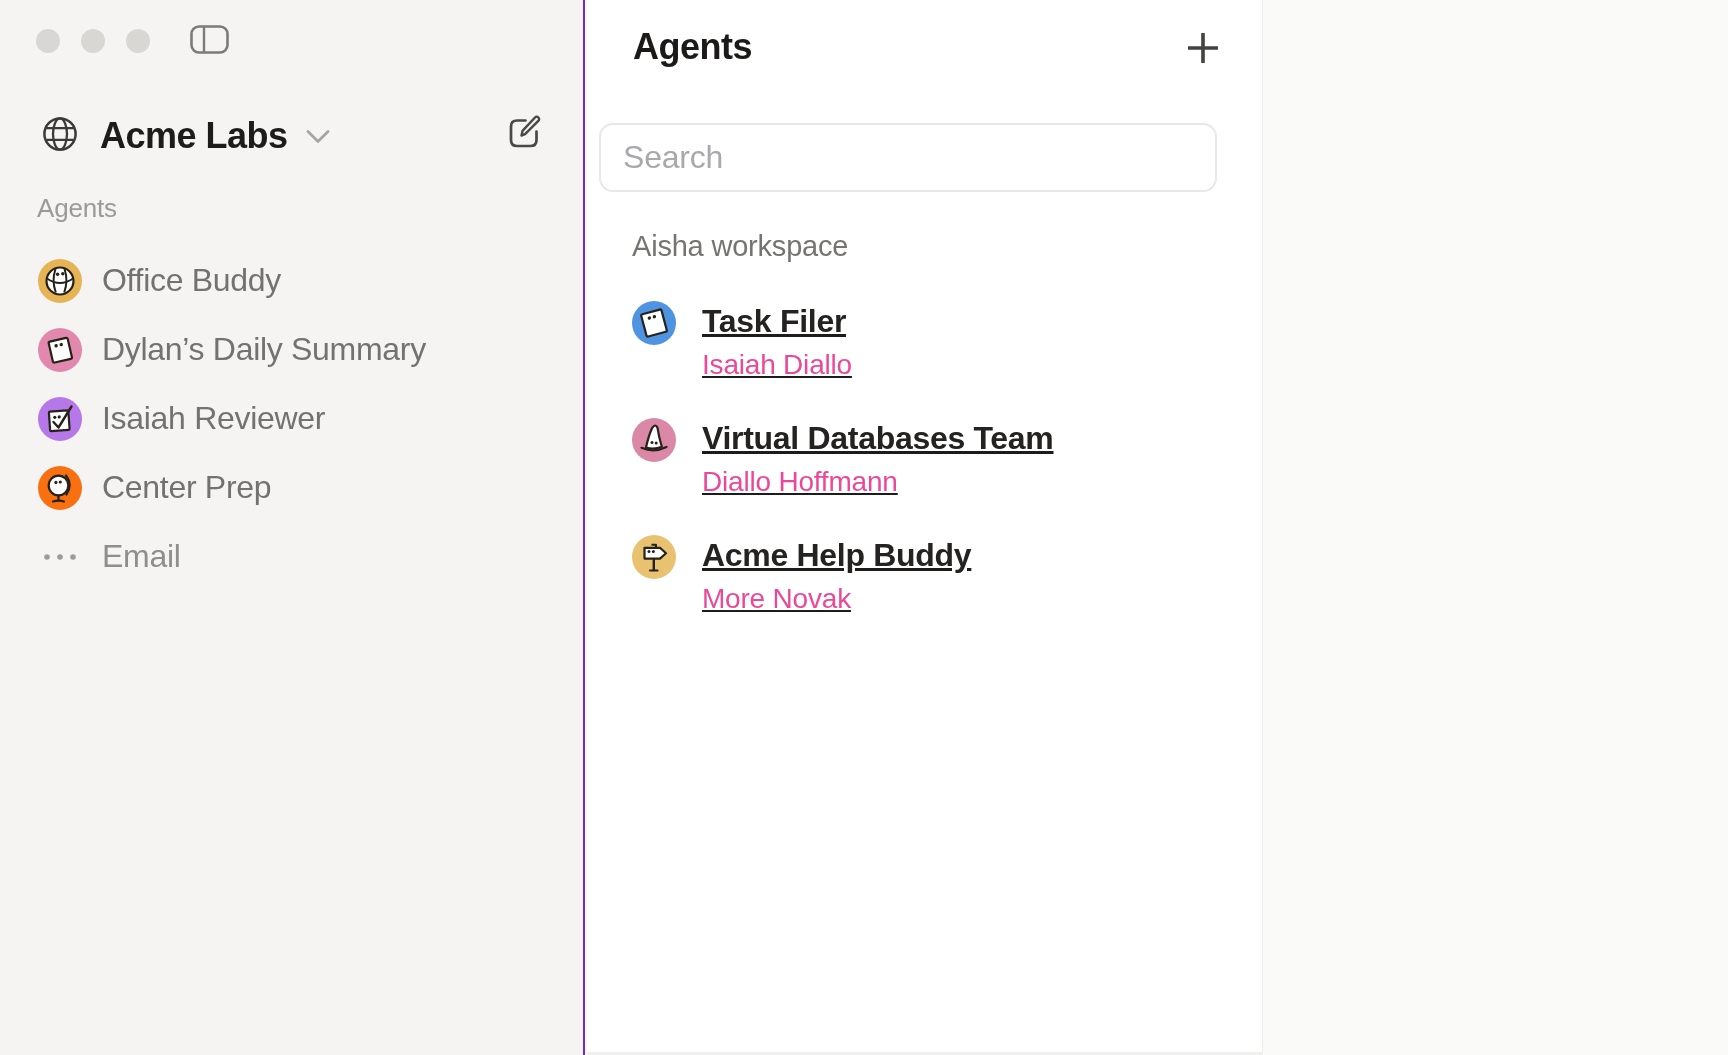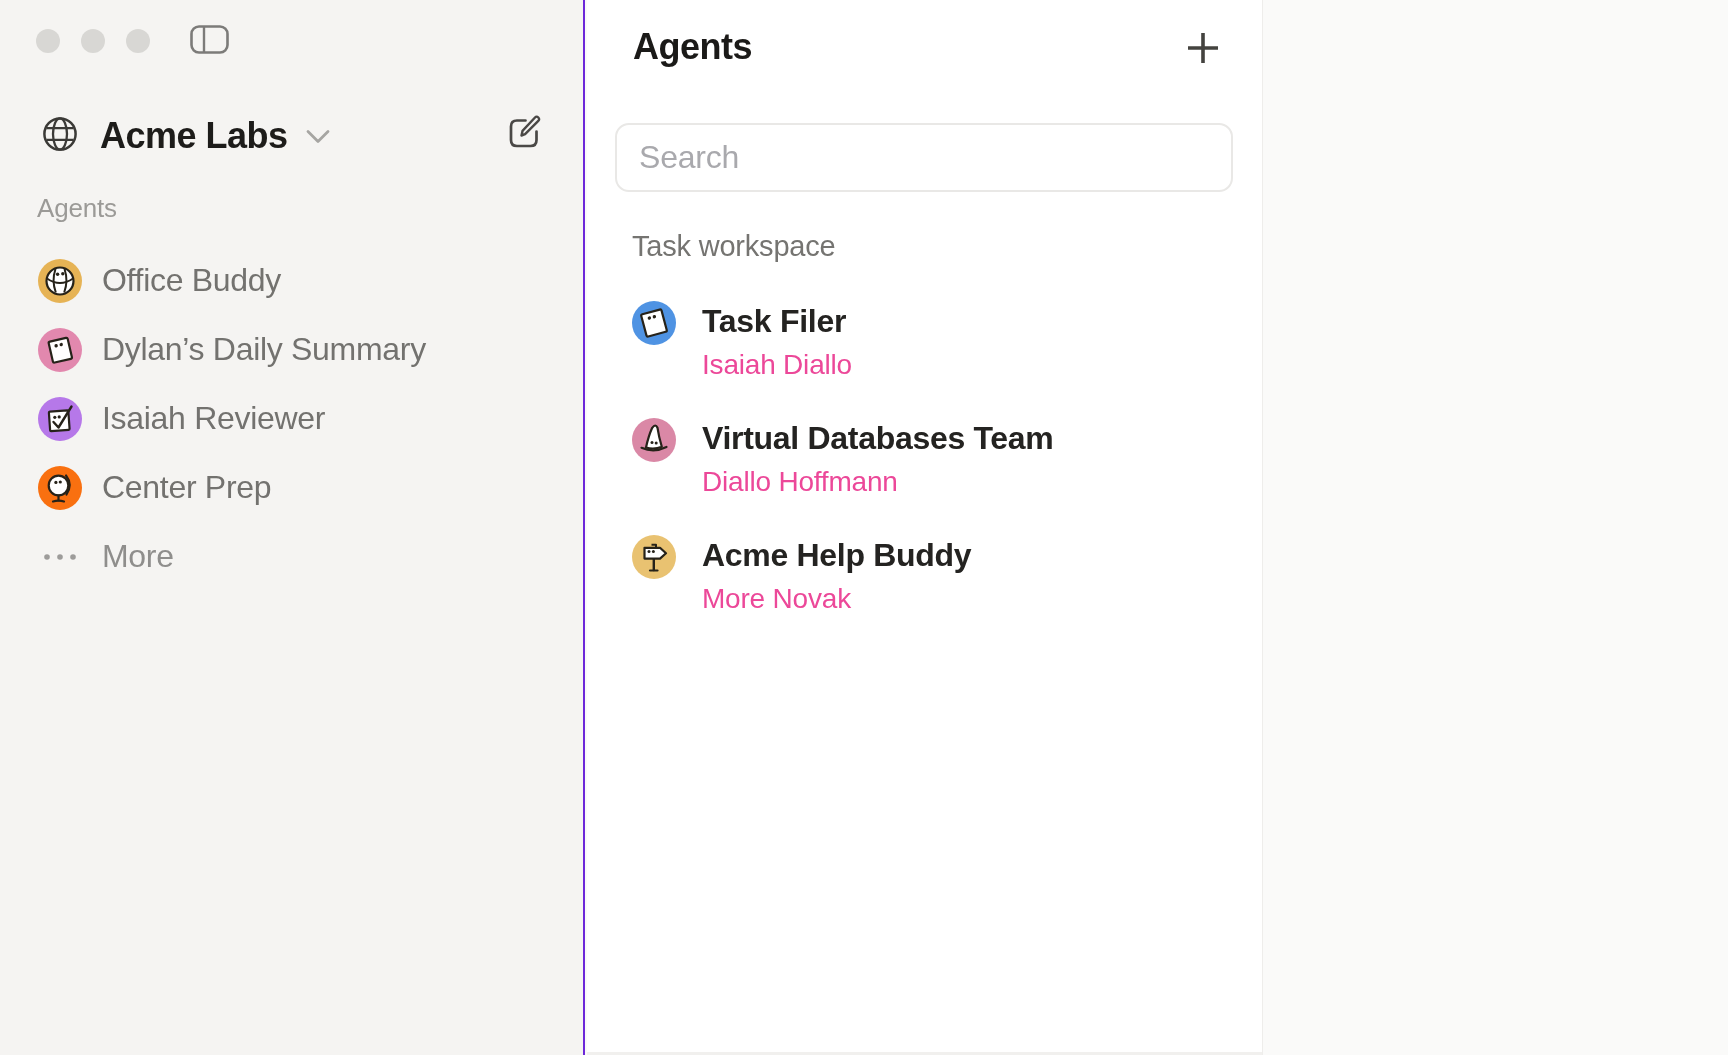--- a/index.html
+++ b/index.html
@@ -43,30 +43,30 @@
     position:absolute; left:587px; top:0; width:676px; height:1055px;
     background:#ffffff;
     border-right:1px solid #eeedeb;
   }
   .panel::after { content:""; position:absolute; left:0; right:0; bottom:0; height:3px; background:#f1f0ee; }
 
   .panel-title { position:absolute; left:46px; top:26px; font-size:36px; font-weight:700; letter-spacing:-0.5px; color:#1b1a18; }
   .add-btn { position:absolute; left:599px; top:31px; width:34px; height:34px; cursor:pointer; }
 
   .search-input {
-    position:absolute; left:28px; top:123px; width:618px; height:69px;
+    position:absolute; left:12px; top:123px; width:618px; height:69px;
     border:2px solid #e9e8e6; border-radius:14px; background:#fff;
     font-family:"Liberation Sans", sans-serif;
     font-size:32px; letter-spacing:-0.2px; color:#333; padding:0 22px; outline:none;
   }
   .search-input::placeholder { color:#a9a9ad; }
 
   .from-label { position:absolute; left:45px; top:230px; font-size:29px; color:#757471; letter-spacing:-0.2px; }
 
-  .agent-list { position:absolute; left:45px; top:301px; width:600px; }
+  .agent-list { position:absolute; left:45px; top:301px; width:600px;text-decoration:underline; }
   .a-row { display:flex; align-items:flex-start; height:117px; cursor:pointer; }
   .a-row .avatar { width:44px; height:44px; flex:0 0 44px; }
   .a-texts { margin-left:26px; padding-top:1px; }
   .a-name { font-size:32px; font-weight:600; letter-spacing:-0.3px; color:#242321; line-height:38px; }
   .a-owner { font-size:28px; letter-spacing:-0.2px; color:#ec4899; line-height:34px; margin-top:8px; }
 
   
   .detail-pane { position:absolute; left:1264px; top:0; right:0; bottom:0; background:#fafaf9; }
 
   .ink { stroke:#262219; }
@@ -176,39 +176,39 @@
       </div>
 
       <div class="s-item">
         <span class="more-dots">
           <svg width="32" height="8" viewBox="0 0 32 8">
             <circle cx="3" cy="4" r="2.8" fill="#9d9c9a"></circle>
             <circle cx="16" cy="4" r="2.8" fill="#9d9c9a"></circle>
             <circle cx="29" cy="4" r="2.8" fill="#9d9c9a"></circle>
           </svg>
         </span>
-        <span class="more-label">More</span>
+        <span class="more-label">Email</span>
       </div>
 
     </div>
   </div>
 
   <div class="panel">
 
     <div class="panel-title">Agents</div>
 
     <div class="add-btn">
       <svg width="34" height="34" viewBox="0 0 34 34">
         <path d="M17 2 V32 M2 17 H32" fill="none" stroke="#44433f" stroke-width="3.6"></path>
       </svg>
     </div>
 
     <input class="search-input" type="text" value="" placeholder="Search" style="">
 
-    <div class="from-label">Task workspace</div>
+    <div class="from-label">Aisha workspace</div>
 
     <div class="agent-list">
 
       <div class="a-row">
         <span class="avatar">
           <svg width="44" height="44" viewBox="0 0 44 44">
             <circle cx="22" cy="22" r="22" fill="#4f93e3"></circle>
             <g transform="rotate(-15 22 22)">
               <rect x="11.5" y="10.5" width="21" height="23" rx="1.5" fill="#ffffff" class="ink" stroke-width="2.2" stroke-linejoin="round"></rect>
               <circle cx="18.8" cy="16" r="1.7" fill="#262219"></circle>

